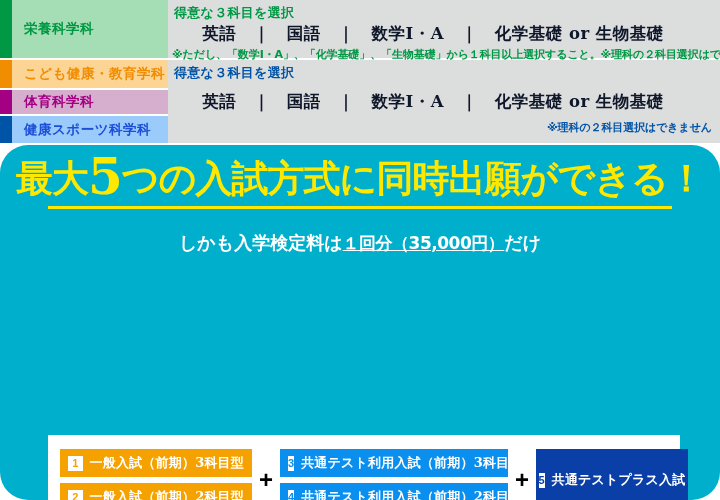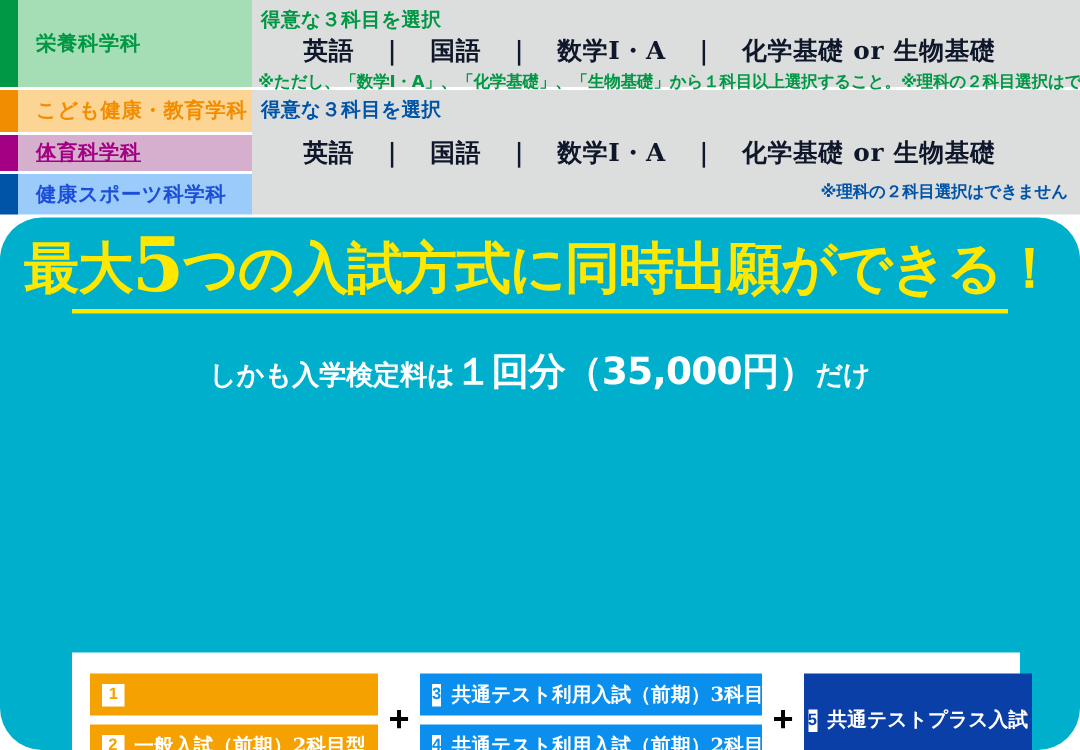--- a/index.html
+++ b/index.html
@@ -27,21 +27,21 @@
   .r-green .dept-label{color:#009844;}
 
   .r-orange{top:60px;height:28px;width:168px;}
   .r-orange .dept-bar{background:#f18d00;}
   .r-orange .dept-body{background:#fcd494;}
   .r-orange .dept-label{color:#f18d00;}
 
   .r-purple{top:90px;height:24px;width:168px;}
   .r-purple .dept-bar{background:#a40084;}
   .r-purple .dept-body{background:#d6afce;}
-  .r-purple .dept-label{color:#a40084;text-decoration:underline;}
+  .r-purple .dept-label{color:#a40084;}
 
   .r-blue{top:116px;height:27px;width:168px;}
   .r-blue .dept-bar{background:#0054a7;}
   .r-blue .dept-body{background:#9bcbfb;}
   .r-blue .dept-label{color:#1d4ed8;}
 
   .grey-cell{position:absolute;background:#dcdddd;left:168px;width:552px;}
   .g1{top:0;height:58px;}
   .g2{top:60px;height:83px;}
 
@@ -73,21 +73,21 @@
     margin-top:14px;line-height:1.05;
   }
   .headline .big5{font-size:50px;line-height:0;vertical-align:-3px;}
   .hr-yellow{
     width:624px;height:3px;background:#ffe800;margin:8px auto 0 auto;
   }
   .subline{
     text-align:center;color:#ffffff;font-weight:bold;white-space:nowrap;
     font-size:18px;margin-top:22px;letter-spacing:0px;
   }
-  .subline .amt{font-size:25px;letter-spacing:-.5px;}
+  .subline .amt{font-size:17px;letter-spacing:-.5px;text-decoration:underline;}
 
   
   .panel{
     position:absolute;left:48px;top:290px;width:632px;height:130px;
     background:#ffffff;
   }
   .rows{position:absolute;left:12px;top:14px;display:flex;align-items:center;}
   .group{display:flex;flex-direction:column;gap:6px;}
   .plus{
     font-size:24px;font-weight:bold;color:#000;
@@ -174,20 +174,21 @@
       <span>しかも入学検定料は</span><span class="amt">１回分（35,000円）</span><span>だけ</span>
     </div>
 
     <div class="panel">
 
       <div class="rows">
 
         <div class="group">
           <div class="opt o-orange">
             <span class="num">1</span>
+            <span class="txt">一般入試（前期）3科目型</span>
           </div>
           <div class="opt o-orange">
             <span class="num">2</span>
             <span class="txt">一般入試（前期）2科目型</span>
           </div>
         </div>
 
         <span class="plus">+</span>
 
         <div class="group">

